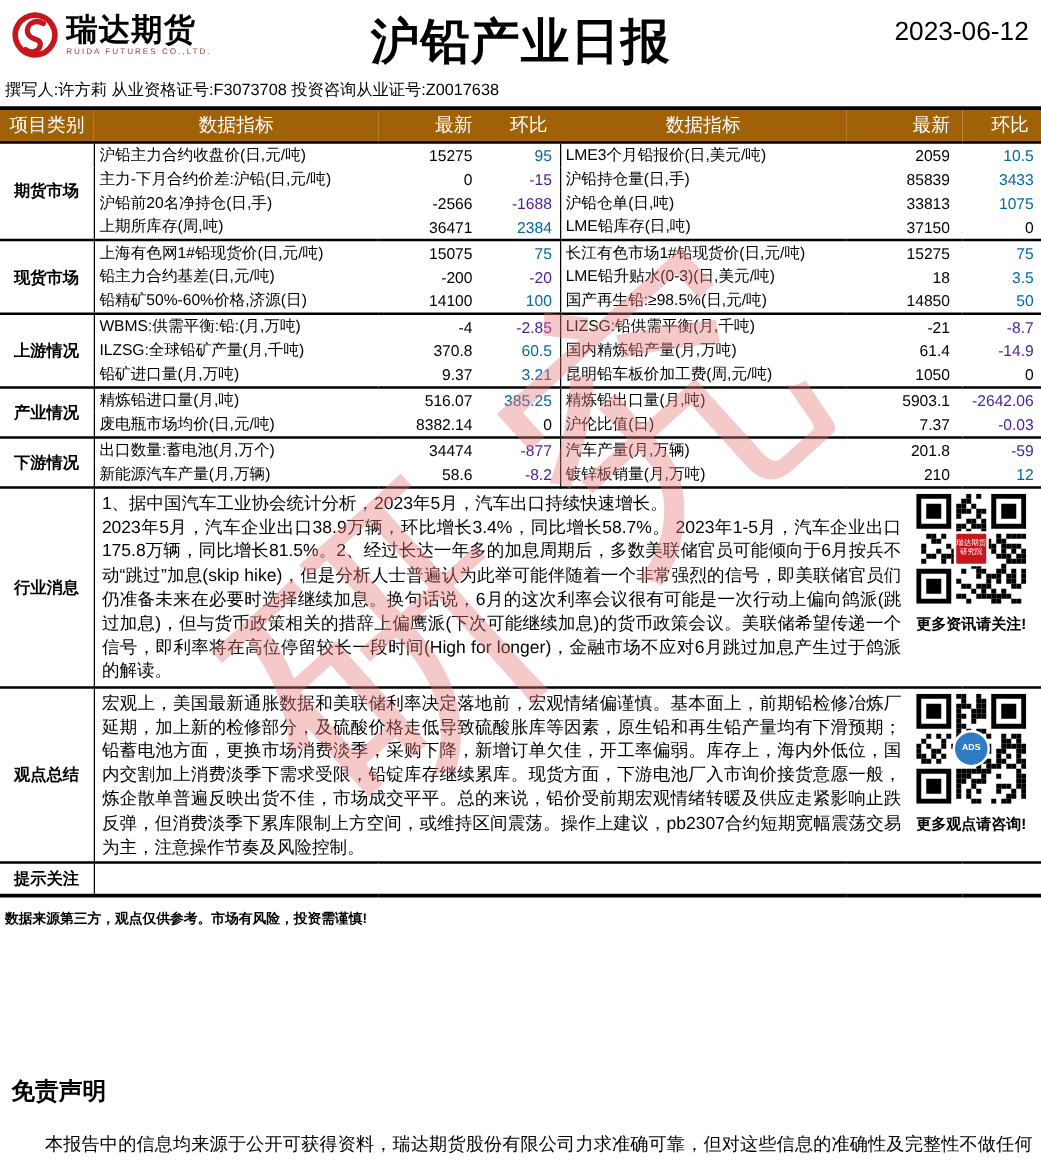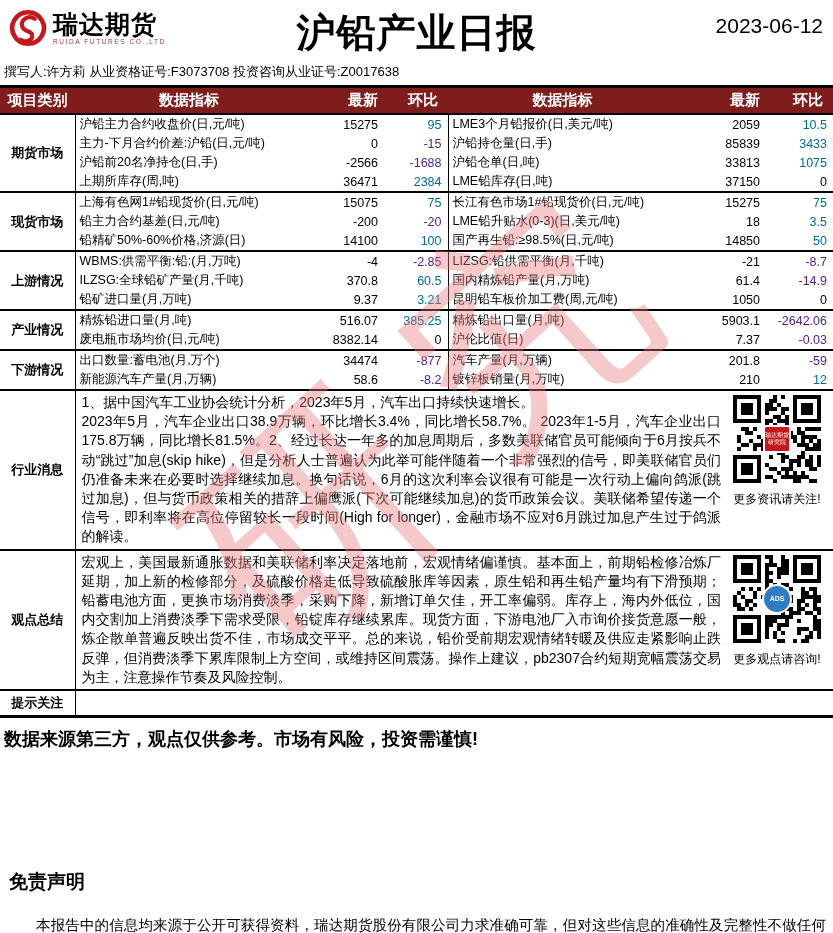--- a/index.html
+++ b/index.html
@@ -18,21 +18,21 @@
   .title{position:absolute;left:0;right:0;top:6px;text-align:center;
          font-size:39px;font-weight:900;letter-spacing:1px;}
   .date{position:absolute;right:10px;top:14px;font-size:21px;}
 
   .author{font-size:13px;padding:3px 8px 4px 4px;border-bottom:3px solid #000;}
 
   
   table{width:833px;border-collapse:collapse;table-layout:fixed;font-size:12.5px;}
   col.c-cat{width:75px}col.c-lab1{width:228px}col.c-val1{width:85px}col.c-chg1{width:60px}
   col.c-lab2{width:229px}col.c-val2{width:93px}col.c-chg2{width:63px}
-  thead th{background:#7f1d1d;color:#fff;font-weight:700;font-size:15px;height:25px;
+  thead th{background:#a16207;color:#fff;font-weight:400;font-size:15px;height:25px;
            padding:0 6px;border-bottom:2px solid #000;}
   th.h-cat{text-align:center;}
   th.h-lab{}
   th.h-num{text-align:right;padding-right:10px;}
   td{height:19px;padding:0 4px;overflow:hidden;white-space:nowrap;}
   td.cat{text-align:center;border-right:1px solid #000;font-size:13px;font-weight:bold;}
   td.lab{padding-left:4px;}
   td.val{text-align:right;padding-right:10px;}
   td.chg{text-align:right;padding-right:6px;}
   td.div-r{border-right:1px solid #000;}
@@ -45,24 +45,24 @@
            white-space:pre-line;padding-left:2px;}
   .qrcol{width:112px;display:flex;flex-direction:column;align-items:center;padding-top:2px;}
   .qrbox{position:relative;width:88px;height:88px;}
   .qrbox svg{display:block;fill:#000;}
   .qr-logo-red{position:absolute;left:30px;top:30px;width:24px;height:24px;background:#c8161d;
     border:2px solid #fff;color:#fff;font-size:6px;line-height:7px;display:flex;align-items:center;
     justify-content:center;text-align:center;border-radius:3px;}
   .qr-logo-blue{position:absolute;left:29px;top:29px;width:26px;height:26px;background:#2e7cc3;
     border:2px solid #fff;color:#fff;font-size:7px;font-weight:700;display:flex;align-items:center;
     justify-content:center;border-radius:50%;}
-  .qrcap{font-size:12px;font-weight:400;margin-top:8px;white-space:nowrap;}
+  .qrcap{font-size:12px;font-weight:700;margin-top:8px;white-space:nowrap;}
   tr.tips td{height:24px;border-top:2px solid #000;border-bottom:3px solid #000;}
 
-  .footnote{font-size:18px;font-weight:700;padding:9px 8px 0 4px;}
+  .footnote{font-size:11px;font-weight:700;padding:9px 8px 0 4px;}
 
   
   .watermark{position:absolute;left:150px;top:290px;z-index:4;pointer-events:none;
     font-size:235px;font-weight:400;letter-spacing:50px;color:#e8777a;opacity:.40;
     transform:rotate(-42deg);line-height:1;}
 
   
   .disclaimer{margin-top:118px;padding:0 7px;}
   .disclaimer h2{font-size:19px;font-weight:900;margin:0 0 0 2px;}
   .disclaimer p{font-size:14.5px;line-height:29.5px;text-align:justify;

